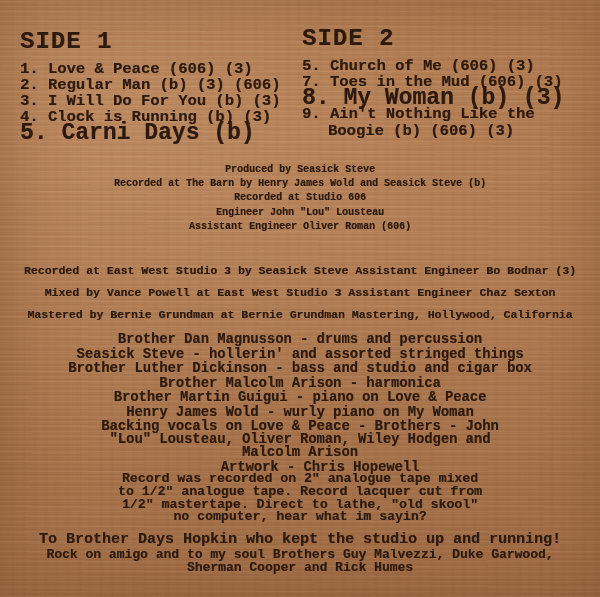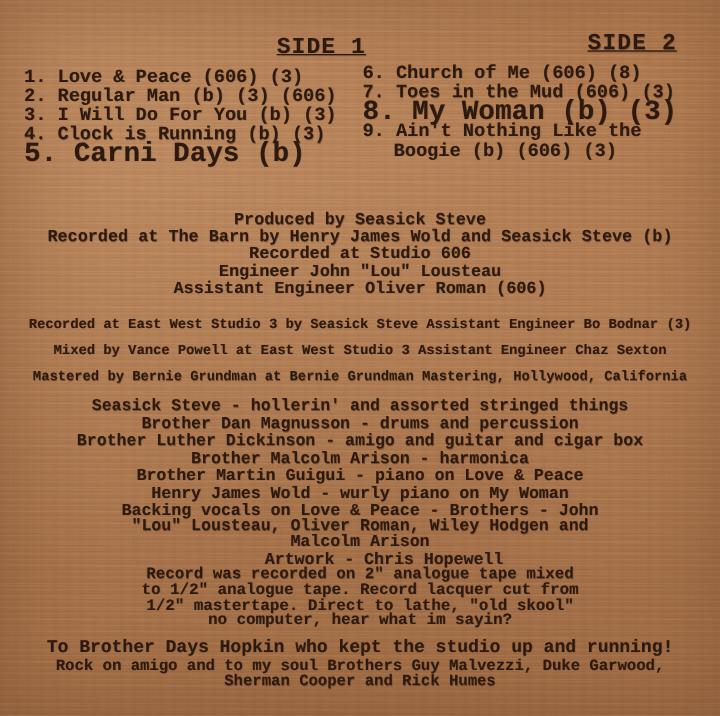--- a/index.html
+++ b/index.html
@@ -30,28 +30,28 @@
     color:#2c1a10;
   }
   .cover *{text-shadow:0.4px 0.4px 0.6px rgba(58,32,16,0.55);}
   .abs{position:absolute;}
   .ctr{text-align:center;width:600px;left:0;}
 
   
   .side{top:28px;}
   #side1{left:20px;width:285px;}
   #side2{left:302px;width:292px;top:25px;}
-  .side-title{font-size:19px;letter-spacing:1px;text-align:right;margin:0 0 6px 0;text-decoration:underline;}
+  .side-title{font-size:24px;letter-spacing:1px;text-align:left;margin:0 0 6px 0;}
   #side2 .side-title{width:262px;}
   .track{font-size:15.5px;line-height:16px;margin-top:0;white-space:nowrap;}
   .track.big{font-size:23px;}
   .track.wrap{white-space:normal;width:252px;padding-left:26px;text-indent:-26px;line-height:17px;}
 
   
-  .production{top:177px;font-size:14px;line-height:14.2px;}
+  .production{top:163px;font-size:10px;line-height:14.2px;}
   .studios{top:260px;font-size:11.5px;line-height:21.8px;}
   .musicians{top:333px;font-size:13.8px;line-height:14.6px;}
   .backing{top:421px;font-size:13.8px;line-height:12.8px;}
   .artwork-line{top:460px;font-size:13.8px;padding-left:20px;}
   .rec-note{top:473px;font-size:13.2px;line-height:12.8px;}
   .thanks1{top:531px;font-size:15px;}
   .thanks23{top:549px;font-size:13px;line-height:12.6px;}
 </style>
 </head>
 <body>
@@ -62,44 +62,44 @@
     <div class="side-title">SIDE 1</div>
     <div class="track">1. Love &amp; Peace (606) (3)</div>
     <div class="track">2. Regular Man (b) (3) (606)</div>
     <div class="track">3. I Will Do For You (b) (3)</div>
     <div class="track">4. Clock is Running (b) (3)</div>
     <div class="track big">5. Carni Days (b)</div>
   </div>
 
   <div class="abs side" id="side2">
     <div class="side-title">SIDE 2</div>
-    <div class="track">6. Church of Me (606) (8)</div>
+    <div class="track">5. Church of Me (606) (3)</div>
     <div class="track">7. Toes in the Mud (606) (3)</div>
     <div class="track big">8. My Woman (b) (3)</div>
     <div class="track wrap">9. Ain't Nothing Like the Boogie (b) (606) (3)</div>
   </div>
 
   <div class="abs ctr production">
     <div>Produced by Seasick Steve</div>
     <div>Recorded at The Barn by Henry James Wold and Seasick Steve (b)</div>
     <div>Recorded at Studio 606</div>
     <div>Engineer John "Lou" Lousteau</div>
     <div>Assistant Engineer Oliver Roman (606)</div>
   </div>
 
   <div class="abs ctr studios">
     <div>Recorded at East West Studio 3 by Seasick Steve Assistant Engineer Bo Bodnar (3)</div>
     <div>Mixed by Vance Powell at East West Studio 3  Assistant Engineer Chaz Sexton</div>
     <div>Mastered by Bernie Grundman at Bernie Grundman Mastering, Hollywood, California</div>
   </div>
 
   <div class="abs ctr musicians">
+    <div>Brother Dan Magnusson - drums and percussion</div>
     <div>Seasick Steve - hollerin' and assorted stringed things</div>
-    <div>Brother Dan Magnusson - drums and percussion</div>
-    <div>Brother Luther Dickinson - amigo and guitar and cigar box</div>
+    <div>Brother Luther Dickinson - bass and studio and cigar box</div>
     <div>Brother Malcolm Arison - harmonica</div>
     <div>Brother Martin Guigui - piano on Love &amp; Peace</div>
     <div>Henry James Wold - wurly piano on My Woman</div>
   </div>
 
   <div class="abs ctr backing">
     <div>Backing vocals on Love &amp; Peace - Brothers - John</div>
     <div>"Lou" Lousteau, Oliver Roman, Wiley Hodgen and</div>
     <div>Malcolm Arison</div>
   </div>

